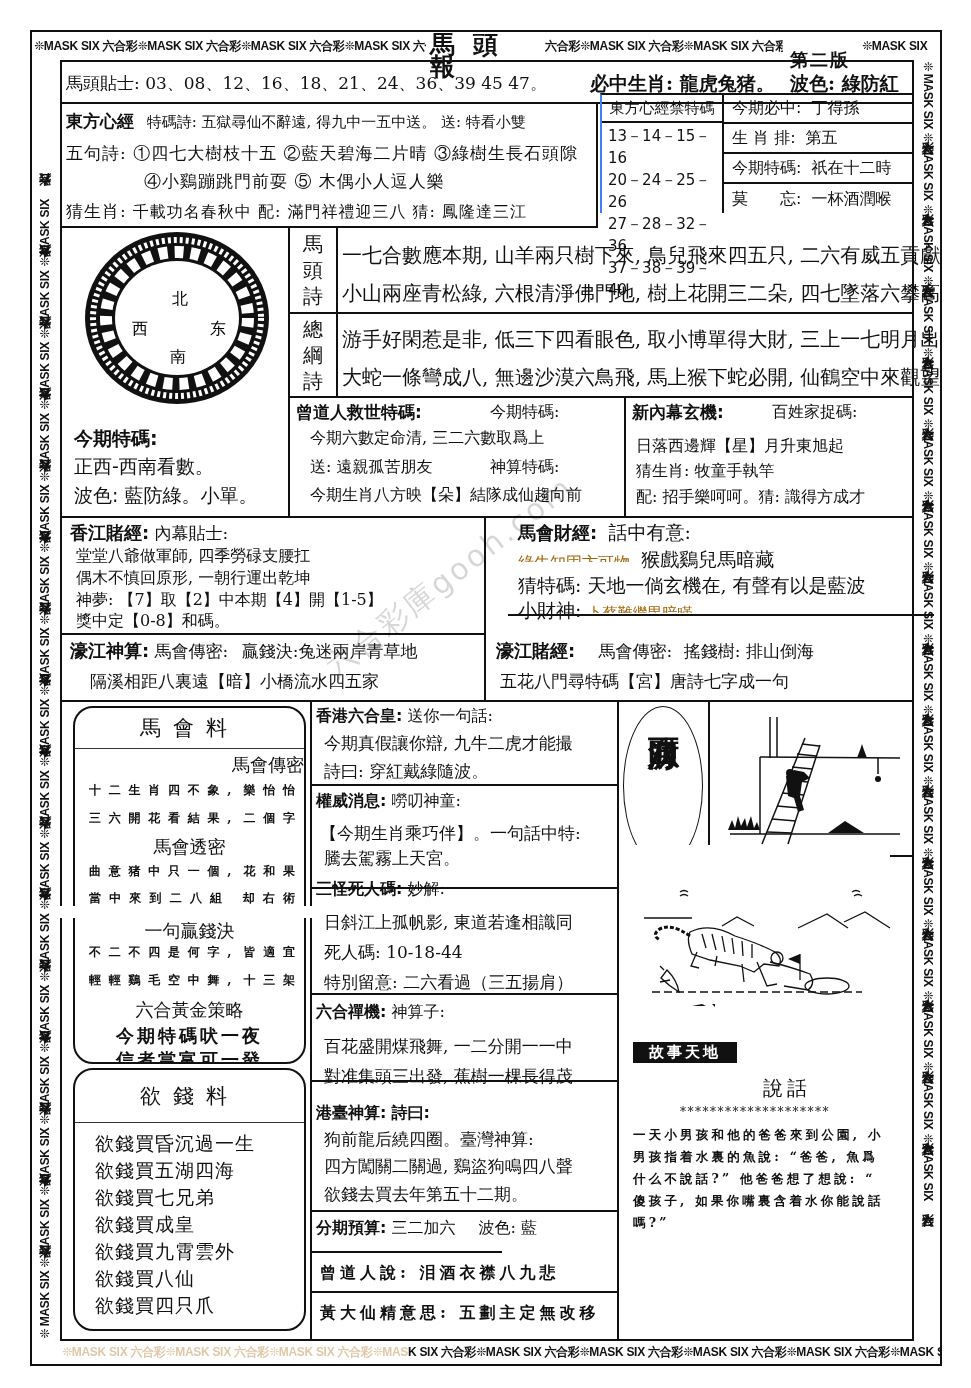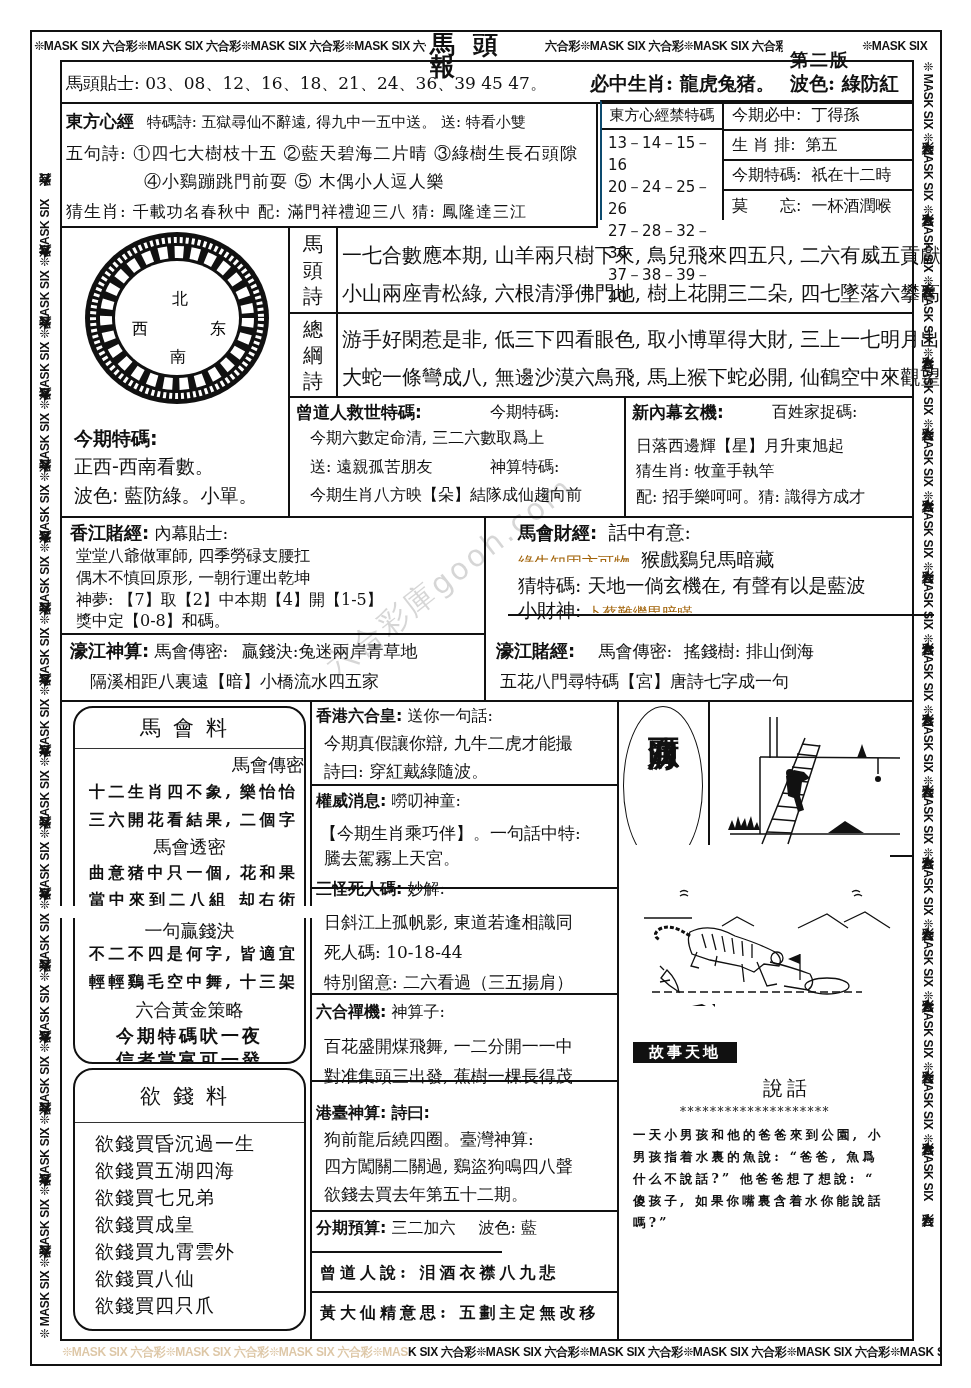--- a/index.html
+++ b/index.html
@@ -20,21 +20,21 @@
   .t15{font-size:15px;} .t16{font-size:16px;} .t17{font-size:17px;} .t18{font-size:18px;} .t19{font-size:19px;} .t20{font-size:20px;}
   .bb{border-bottom:2px solid #111;} .br{border-right:2px solid #111;} .bt{border-top:2px solid #111;}
   .cell{position:absolute;box-sizing:border-box;display:flex;align-items:center;}
   .poem-label{position:absolute;left:0;width:48px;box-sizing:border-box;border-right:2px solid #111;
               font-family:"DejaVu Sans",sans-serif;font-size:20px;text-align:center;line-height:26px;
               display:flex;flex-direction:column;justify-content:center;height:100%;}
   .rbox{position:absolute;box-sizing:border-box;border:2px solid #111;border-radius:20px;overflow:hidden;}
   .rbox-head{position:absolute;left:0;right:0;top:0;border-bottom:1px solid #333;text-align:center;
              font-family:"DejaVu Sans",sans-serif;font-size:21px;letter-spacing:12px;}
   .just{position:absolute;left:14px;width:206px;text-align:justify;text-align-last:justify;
-        font-size:16px;font-weight:bold;white-space:nowrap;}
+        font-size:12px;font-weight:bold;white-space:nowrap;}
   .center-h{position:absolute;left:0;right:0;text-align:center;font-family:"DejaVu Sans",sans-serif;font-size:18px;}
   .faded{color:#a16207;}
   .clip-top{display:inline-block;height:9px;overflow:hidden;vertical-align:top;margin-top:6px;}
   .watermark{position:absolute;left:330px;top:650px;font-size:30px;font-family:"DejaVu Sans",sans-serif;
              color:rgba(0,0,0,0.16);transform:rotate(-38deg);transform-origin:left center;white-space:nowrap;letter-spacing:3px;}
   .story-label{background:#111;color:#fff;font-family:"DejaVu Sans",sans-serif;font-weight:bold;
                font-size:15px;letter-spacing:3px;text-align:center;line-height:20px;}
   .story-line{position:absolute;left:0;font-size:12.5px;font-weight:bold;letter-spacing:3.2px;white-space:nowrap;}
 </style>
 </head>
@@ -87,21 +87,21 @@
     <div class="line t17" style="left:82px;top:66px;letter-spacing:1px;">
       <span>④小鷄蹦跳門前耍</span>
       <span>⑤ 木偶小人逗人樂</span>
     </div>
     <div class="line t16" style="left:4px;top:96px;letter-spacing:1px;">
       <span class="t17">猜生肖:</span>
       <span>千載功名春秋中  配: 滿門祥禮迎三八  猜: 鳳隆達三江</span>
     </div>
   </div>
 
-  <div class="abs" style="left:600px;top:100px;width:312px;height:120px;border-left:2px solid #0c4a6e;border-top:2px solid #111;">
+  <div class="abs" style="left:600px;top:93px;width:312px;height:120px;border-left:2px solid #3b82f6;border-top:2px solid #111;">
     <div class="cell sans t15 br bb" style="left:0;top:0;width:122px;height:28px;justify-content:center;">東方心經禁特碼</div>
     <div class="abs br sans t15" style="left:0;top:28px;width:122px;height:90px;padding:2px 0 0 6px;line-height:22px;">
       <div>13－14－15－16</div>
       <div>20－24－25－26</div>
       <div>27－28－32－36</div>
       <div>37－38－39－40</div>
     </div>
     <div class="cell sans t16 bb" style="left:122px;top:0;width:188px;height:29px;padding-left:8px;">
       <span>今期必中:</span>
       <span style="margin-left:10px;">丁得孫</span>

